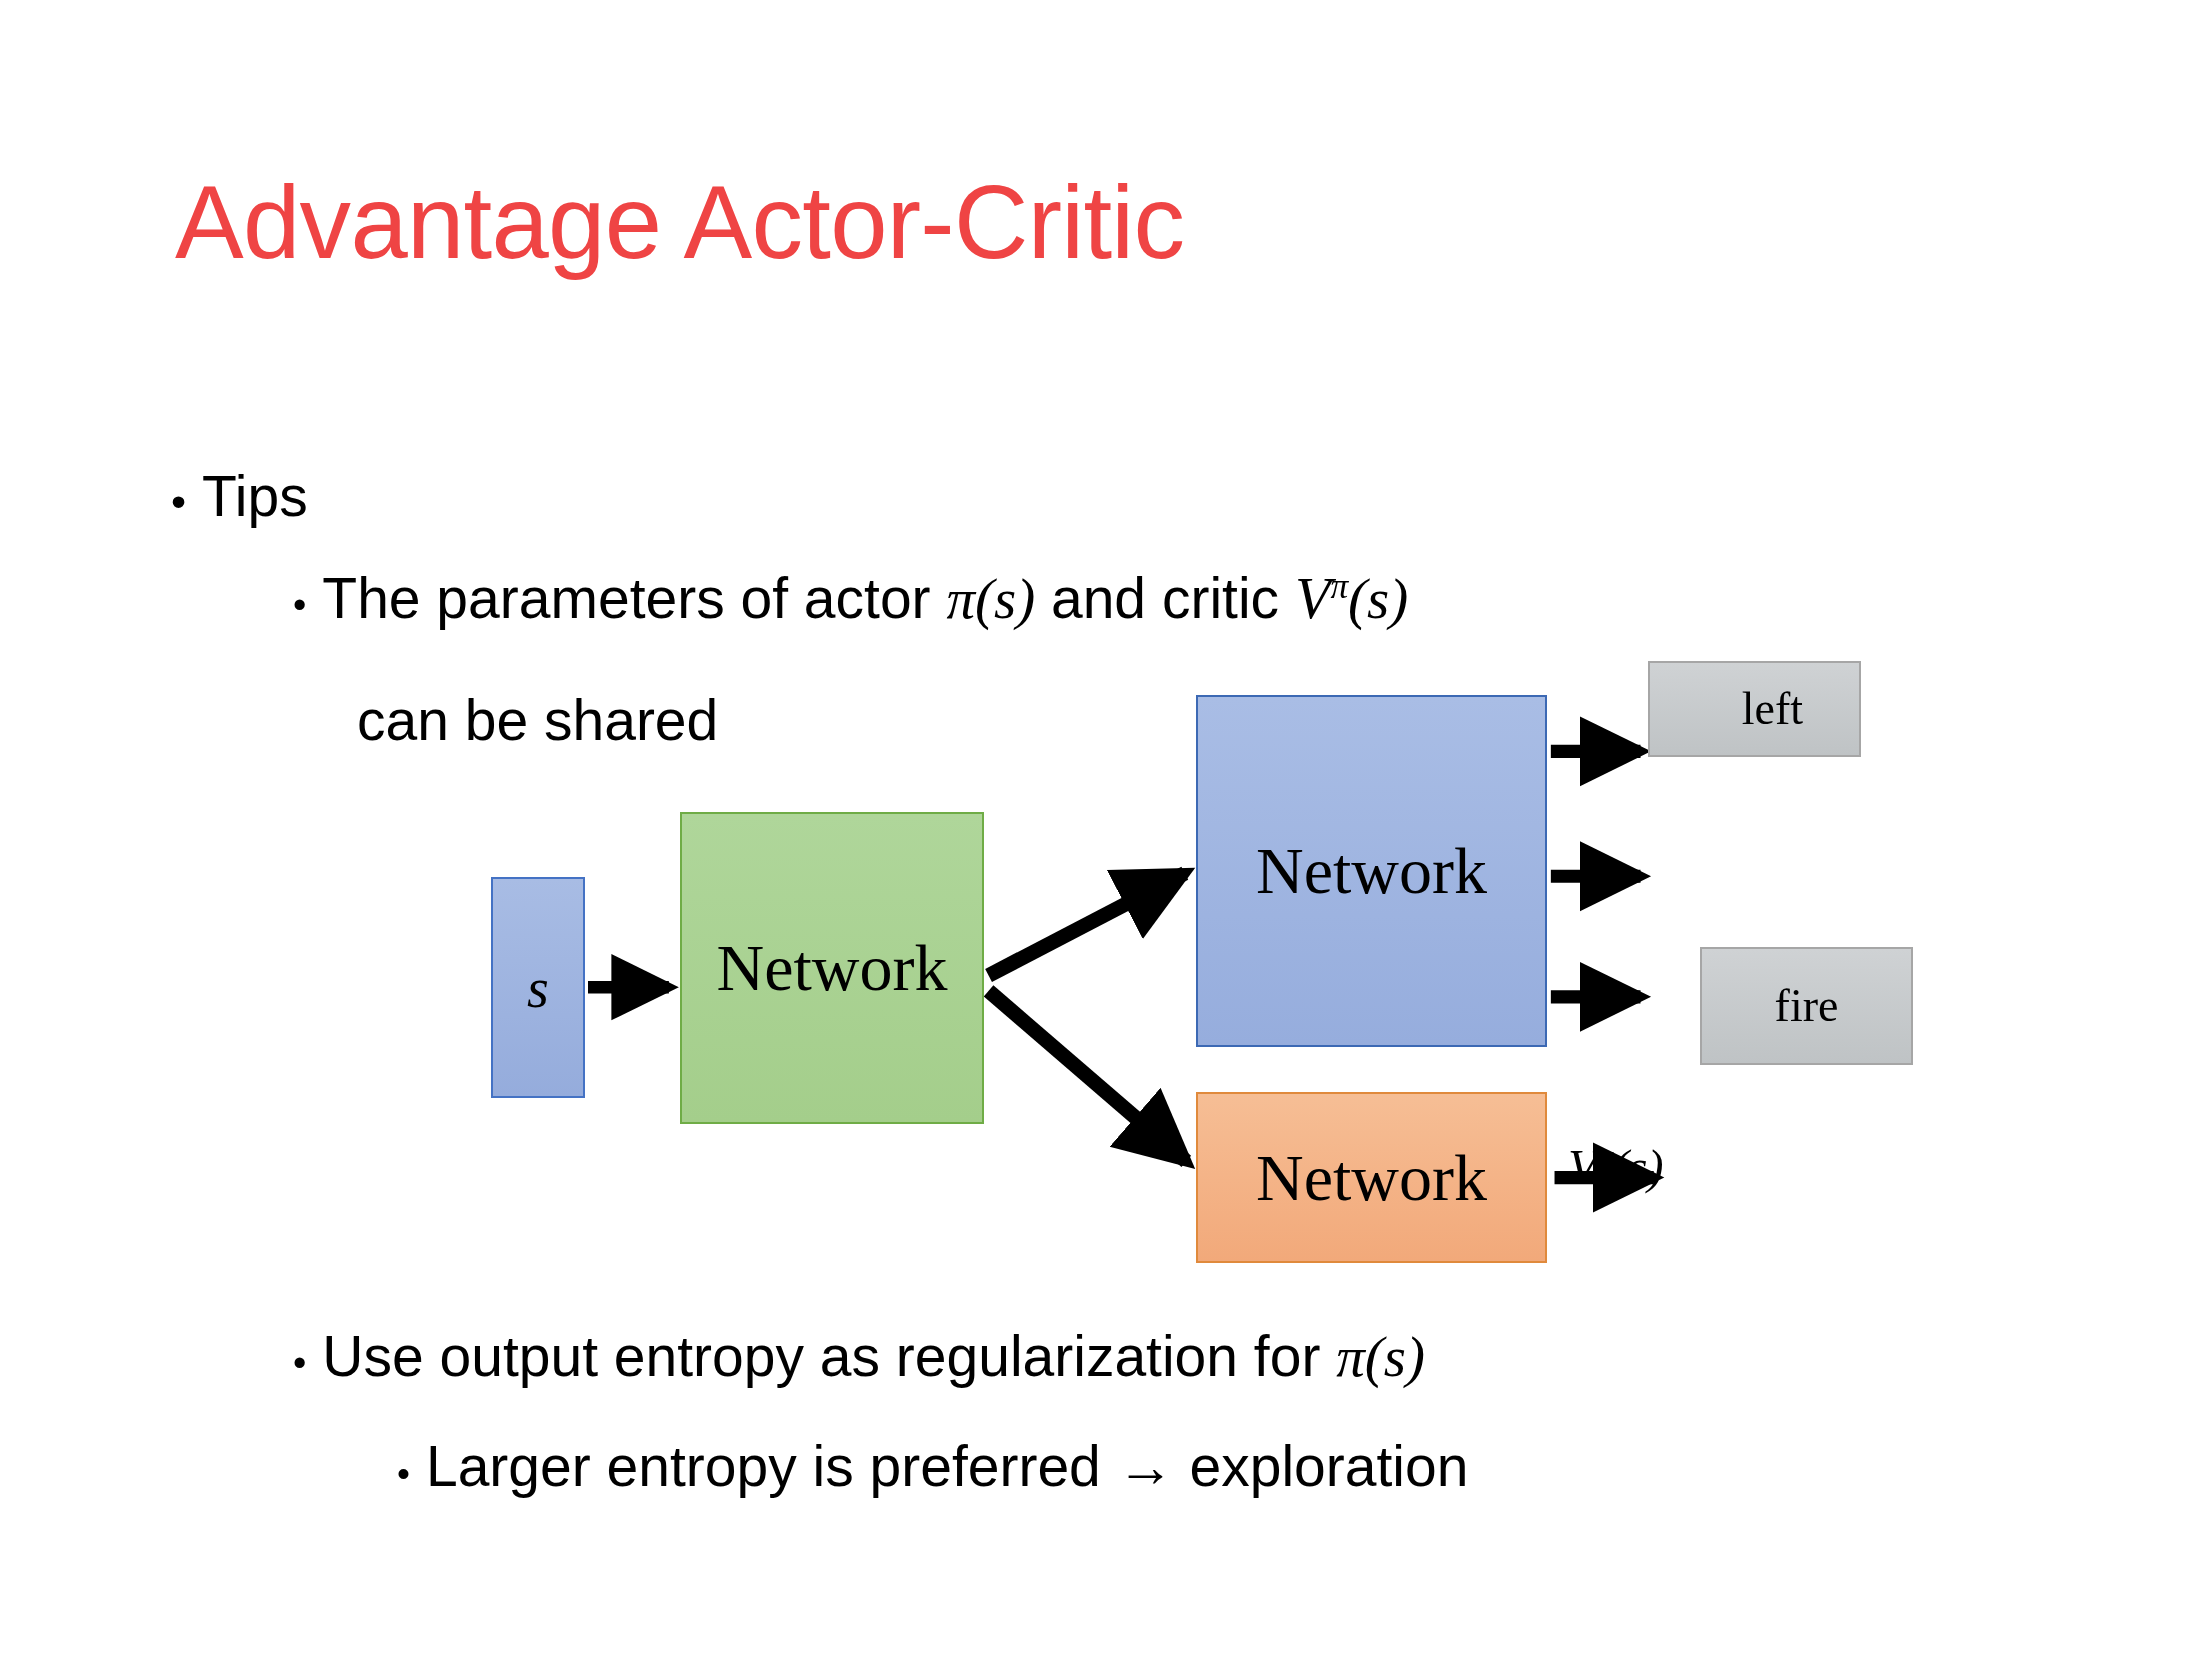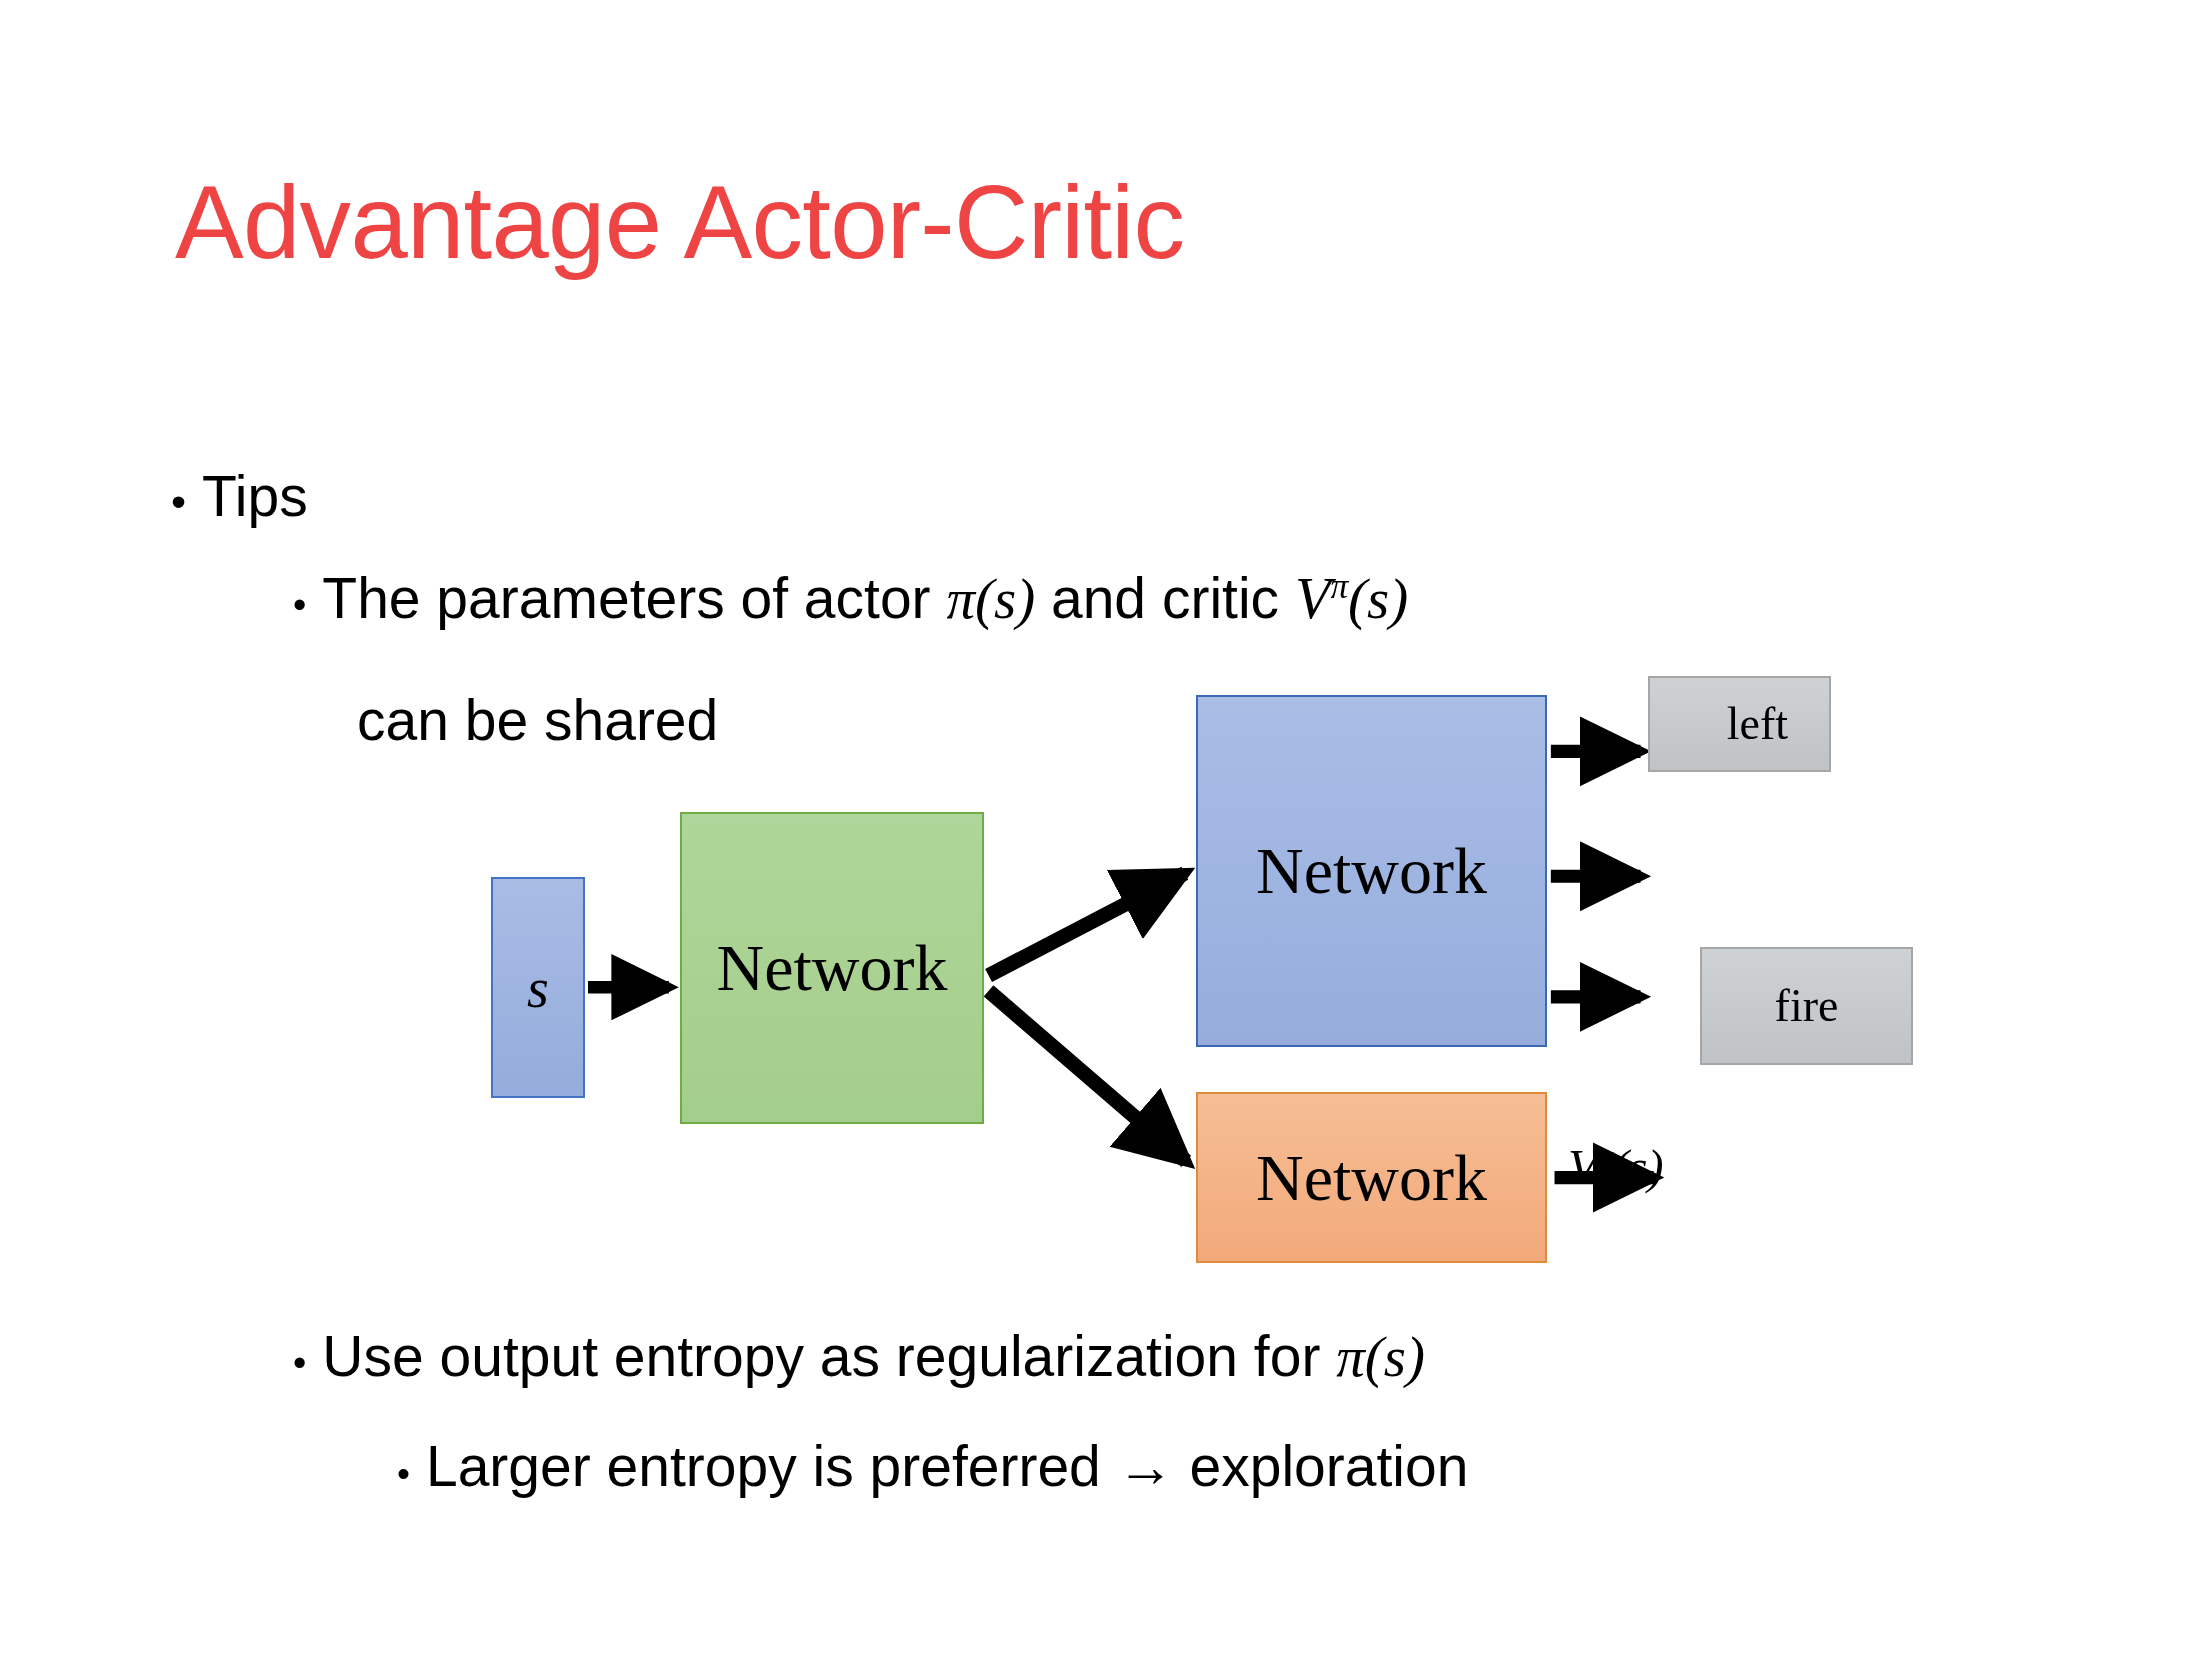--- a/index.html
+++ b/index.html
@@ -162,21 +162,21 @@
   .out-box {
     background: linear-gradient(180deg,#CFD2D4 0%,#BFC3C5 100%);
     border: 2.2px solid #A6A6A6;
   }
   .out-label {
     font-family: "Liberation Serif", serif;
     font-size: 46px;
     color: #000000;
     line-height: 1;
   }
-  #out-left  { left: 1648px; top: 676px;  width: 183px; height: 96px; padding-left: 36px; }
+  #out-left  { left: 1648px; top: 661px;  width: 213px; height: 96px; padding-left: 36px; }
   #out-right { left: 1648px; top: 826px; width: 213px; height: 96px; }
   #out-fire  { left: 1700px; top: 947px; width: 213px; height: 118px; }
 
   #vpi-label {
     position: absolute;
     left: 1568px; top: 1138px;
     font-size: 48px;
     white-space: nowrap;
   }
 

